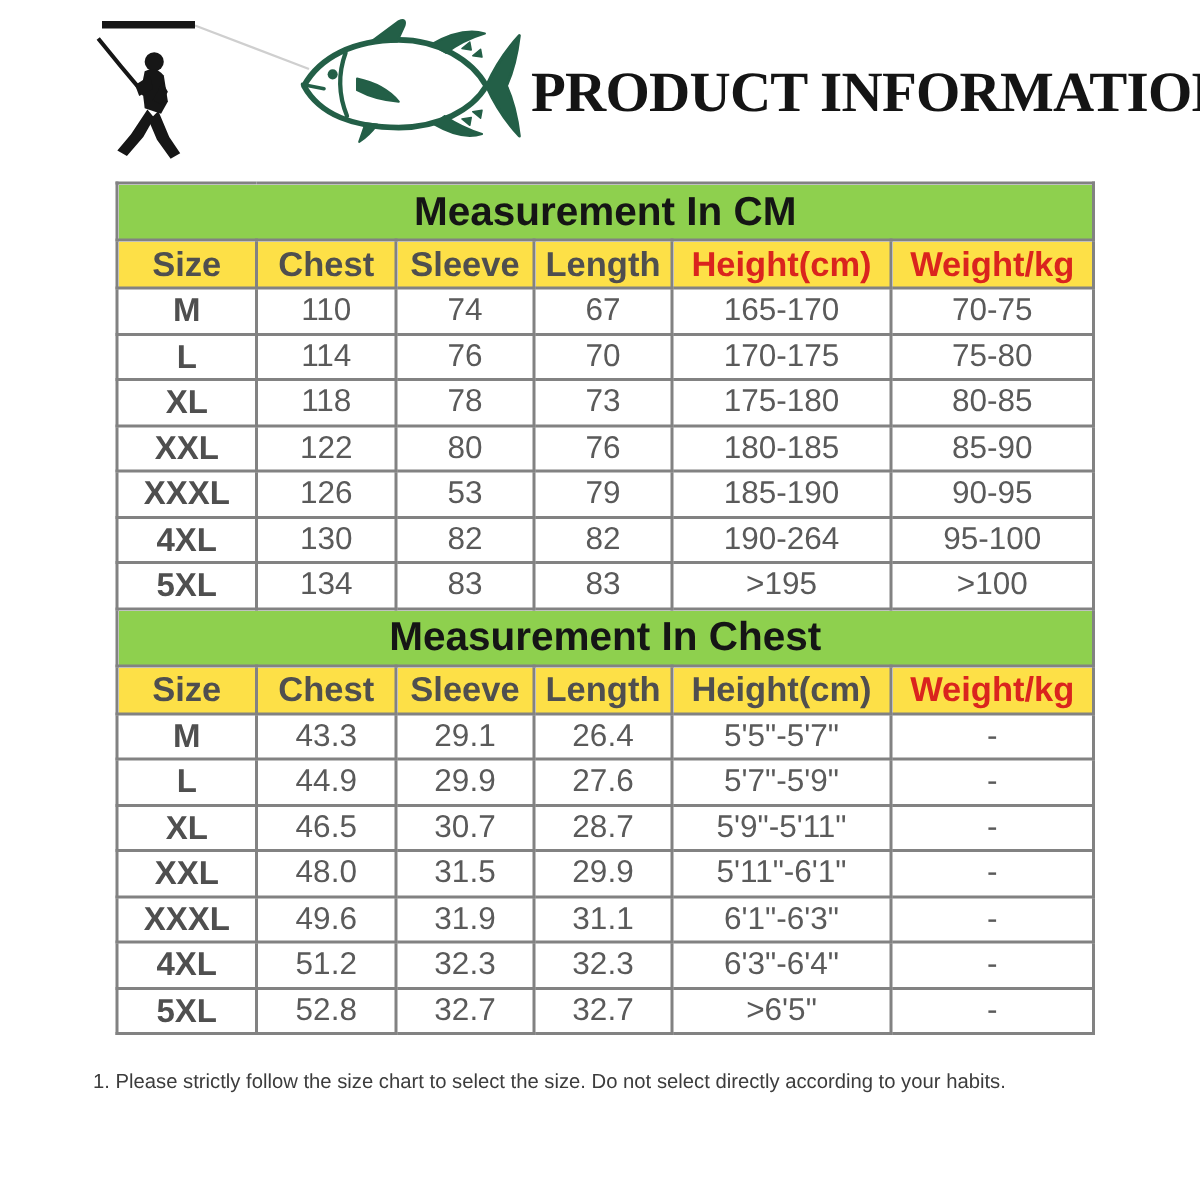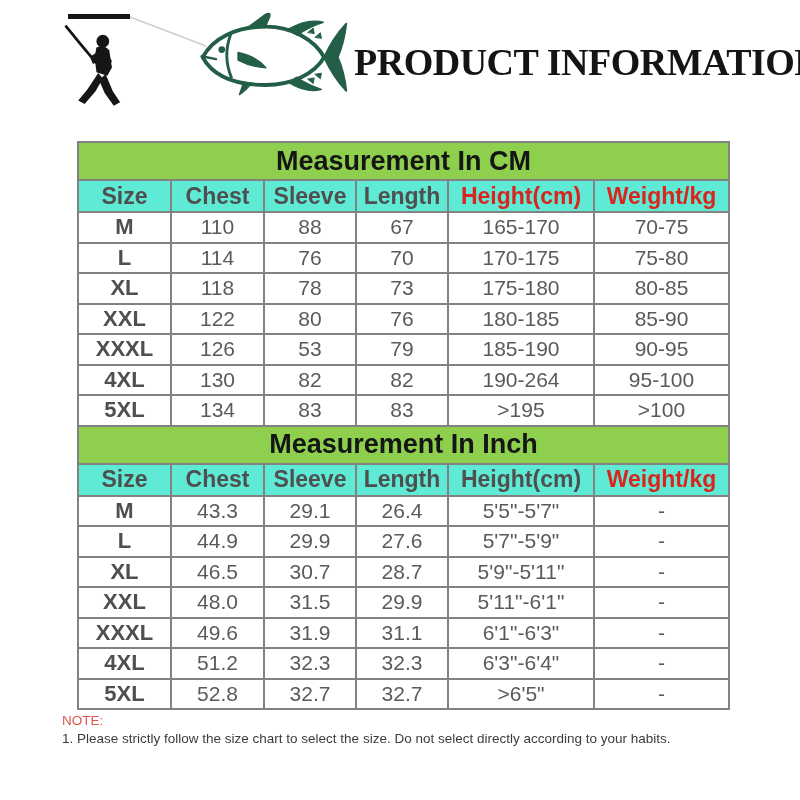--- a/index.html
+++ b/index.html
@@ -29,35 +29,35 @@
   }
   .product-title {
     position:absolute; left:354px; top:40px;
     font-family:"Liberation Serif", serif;
     font-weight:bold; font-size:38px; letter-spacing:-0.5px;
     color:#141414; white-space:nowrap;
   }
 
   
   table.size-chart {
-    position:absolute; left:77px; top:141px;
+    position:absolute; left:77px; top:121px;
     width:651px; border-collapse:collapse; table-layout:fixed;
   }
   .size-chart td, .size-chart th {
     border:2px solid #828282;
     text-align:center; vertical-align:middle;
     padding:0; overflow:hidden; white-space:nowrap;
   }
   tr.band td {
     background:#8ed04e;
     font-size:27px; font-weight:bold; color:#151515;
     height:36px;
   }
   tr.head th {
-    background:#5eead4;
+    background:#fde047;
     font-size:23px; font-weight:bold; color:#4f4f4f;
     height:30px;
   }
   tr.head th.red { color:#da241e; }
   tr.data th {
     background:#ffffff;
     font-size:22px; font-weight:bold; color:#4f4f4f;
     height:28.5px;
   }
   tr.data td {
@@ -134,21 +134,21 @@
         <th>Size</th>
         <th>Chest</th>
         <th>Sleeve</th>
         <th>Length</th>
         <th class="red">Height(cm)</th>
         <th class="red">Weight/kg</th>
       </tr>
       <tr class="data">
         <th>M</th>
         <td>110</td>
-        <td>88</td>
+        <td>74</td>
         <td>67</td>
         <td>165-170</td>
         <td>70-75</td>
       </tr>
       <tr class="data">
         <th>L</th>
         <td>114</td>
         <td>76</td>
         <td>70</td>
         <td>170-175</td>
@@ -189,21 +189,21 @@
       <tr class="data">
         <th>5XL</th>
         <td>134</td>
         <td>83</td>
         <td>83</td>
         <td>&gt;195</td>
         <td>&gt;100</td>
       </tr>
 
       <tr class="band">
-        <td colspan="6">Measurement In Inch</td>
+        <td colspan="6">Measurement In Chest</td>
       </tr>
       <tr class="head">
         <th>Size</th>
         <th>Chest</th>
         <th>Sleeve</th>
         <th>Length</th>
         <th>Height(cm)</th>
         <th class="red">Weight/kg</th>
       </tr>
       <tr class="data">
@@ -259,17 +259,16 @@
         <td>52.8</td>
         <td>32.7</td>
         <td>32.7</td>
         <td>&gt;6'5"</td>
         <td>-</td>
       </tr>
     </tbody>
   </table>
 
   <div class="note">
-    <div class="note-label">NOTE:</div>
     <div>1. Please strictly follow the size chart to select the size. Do not select directly according to your habits.</div>
   </div>
 
 </div>
 
 </body></html>

